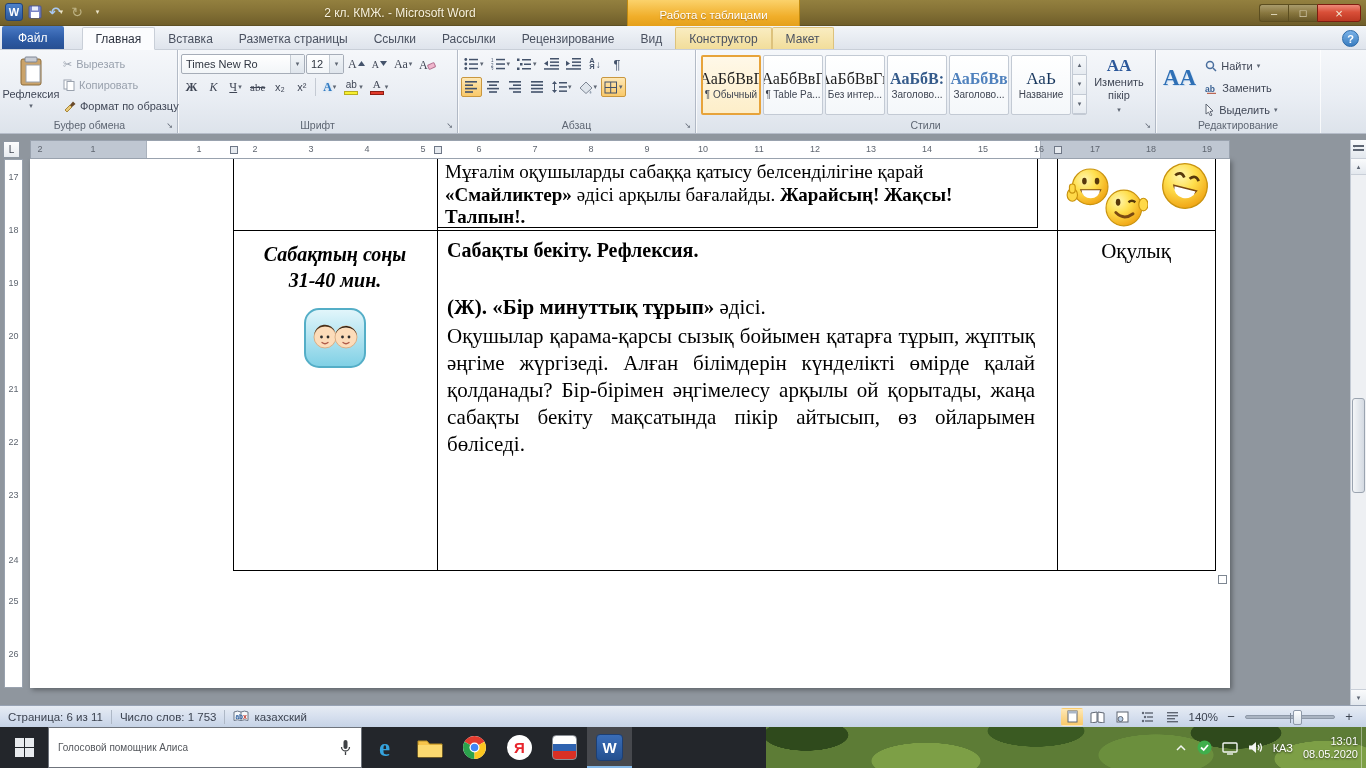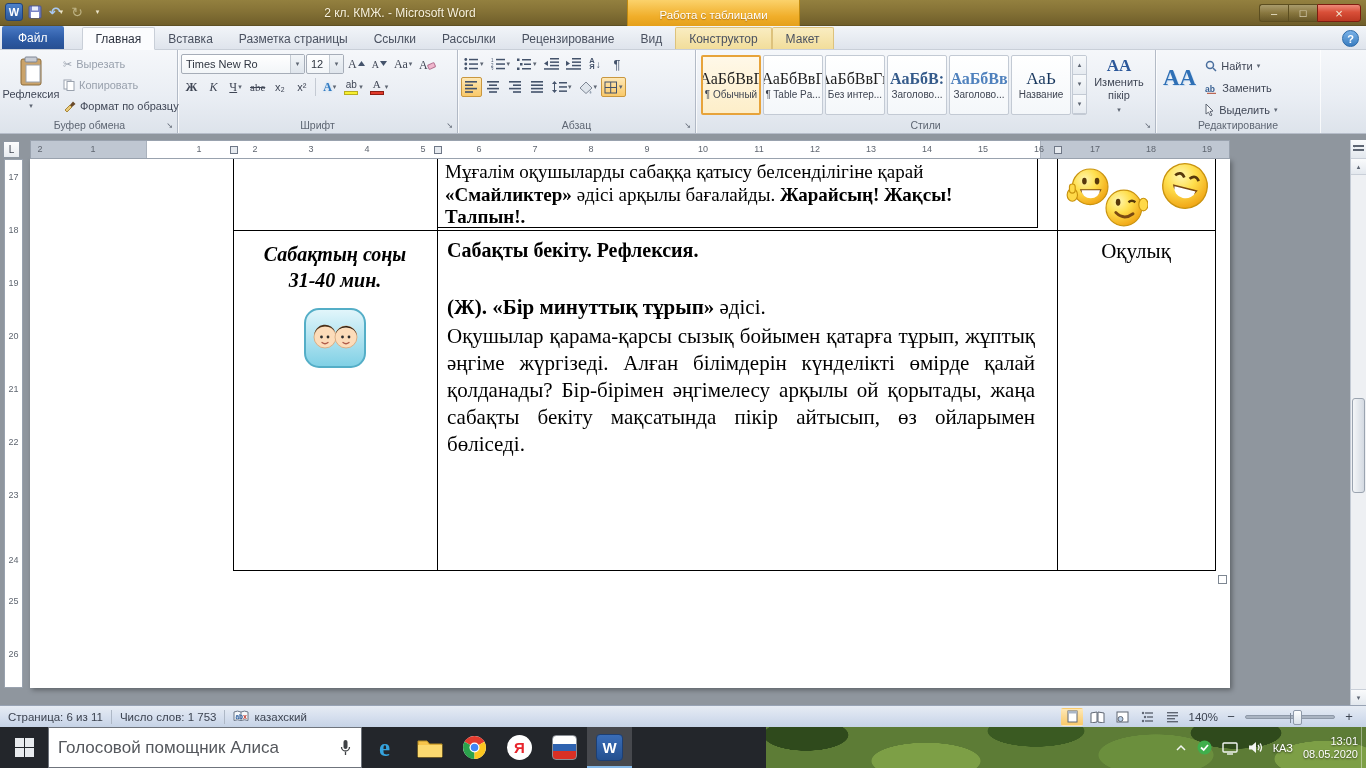--- a/index.html
+++ b/index.html
@@ -112,21 +112,21 @@
 .zoom-notch{position:absolute;left:50%;top:-3px;width:1px;height:10px;background:#7e8998}
 .zoom-thumb{position:absolute;left:53%;top:-6px;width:9px;height:15px;background:linear-gradient(#fdfefe,#d9e1ea);border:1px solid #8e99a9;border-radius:2px}
 .zoom-label{min-width:32px;text-align:right;margin-right:3px}
 .zbtn{font-size:13px;color:#3c4350;width:14px;text-align:center}
 
 
 .taskbar{position:absolute;top:727px;left:0;width:1366px;height:41px;background:#23262b;display:flex;align-items:stretch}
 .camo{position:absolute;right:0;top:0;width:600px;height:41px;background-color:#5d7c36;background-image:radial-gradient(ellipse 70px 26px at 40px 8px,#2f4a1c 0 60%,transparent 61%),radial-gradient(ellipse 90px 30px at 160px 34px,#7d9f46 0 60%,transparent 61%),radial-gradient(ellipse 80px 26px at 270px 4px,#3a5a22 0 60%,transparent 61%),radial-gradient(ellipse 95px 34px at 390px 28px,#6b8f3d 0 60%,transparent 61%),radial-gradient(ellipse 75px 26px at 470px 6px,#2f4a1c 0 60%,transparent 61%),radial-gradient(ellipse 85px 30px at 560px 32px,#7d9f46 0 60%,transparent 61%)}
 .start{width:48px;display:flex;align-items:center;justify-content:center;z-index:2}
 .searchbox{width:314px;background:#fff;display:flex;align-items:center;padding:0 9px;border:1px solid #6f747c;z-index:2}
-.search-text{font-size:17px;color:#54575c;white-space:nowrap}
+.search-text{font-size:10px;color:#54575c;white-space:nowrap}
 .micwrap{margin-left:auto;display:flex;align-items:center}
 .tb-btn{width:45px;display:flex;align-items:center;justify-content:center;z-index:2}
 .tb-btn.active{background:rgba(255,255,255,.16);box-shadow:inset 0 -2px 0 #85b9e8}
 .e-icon{font-size:25px;color:#35a3dd;font-family:"Liberation Serif","DejaVu Serif",serif;font-weight:bold}
 .w-box{width:27px;height:27px;border-radius:4px;background:linear-gradient(#3a6db8,#24508f);color:#fff;font-weight:bold;font-size:15px;display:flex;align-items:center;justify-content:center;border:1px solid #1c3f74}
 .ya{width:25px;height:25px;border-radius:50%;background:#fff;color:#e8242c;font-weight:bold;font-size:15px;display:flex;align-items:center;justify-content:center}
 .flagapp{width:25px;height:25px;border-radius:4px;background:linear-gradient(#ffffff 0 34%,#2f63b0 34% 66%,#d93025 66% 100%);border:1px solid #8a8f96}
 .tray{position:absolute;right:8px;top:0;height:41px;display:flex;align-items:center;gap:10px;color:#fff;z-index:3}
 .tray-ic{display:flex;align-items:center;justify-content:center}
 .lang{font-size:11px;color:#fff;text-shadow:0 1px 2px rgba(0,0,0,.6)}

